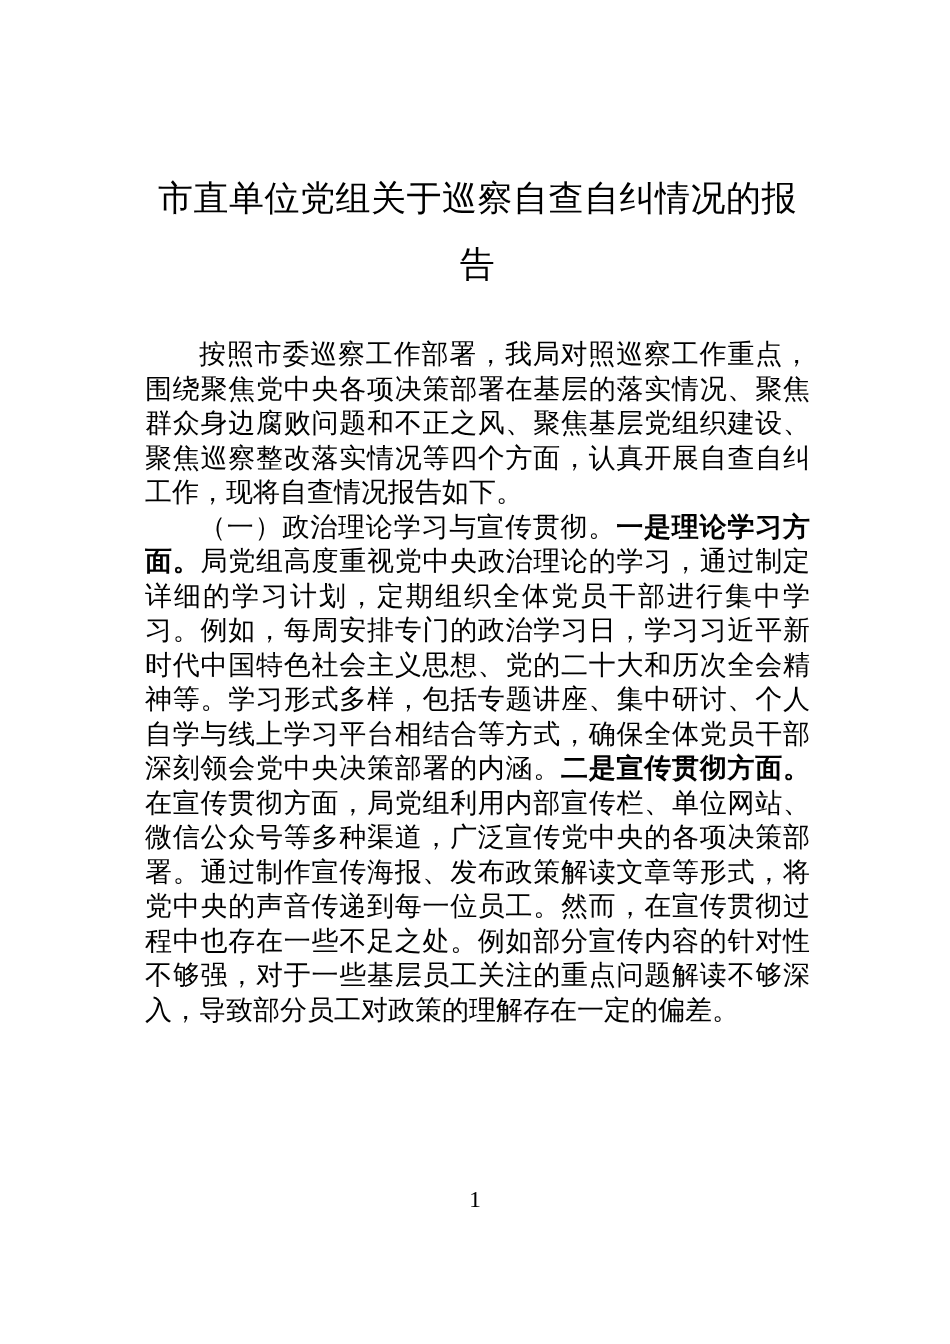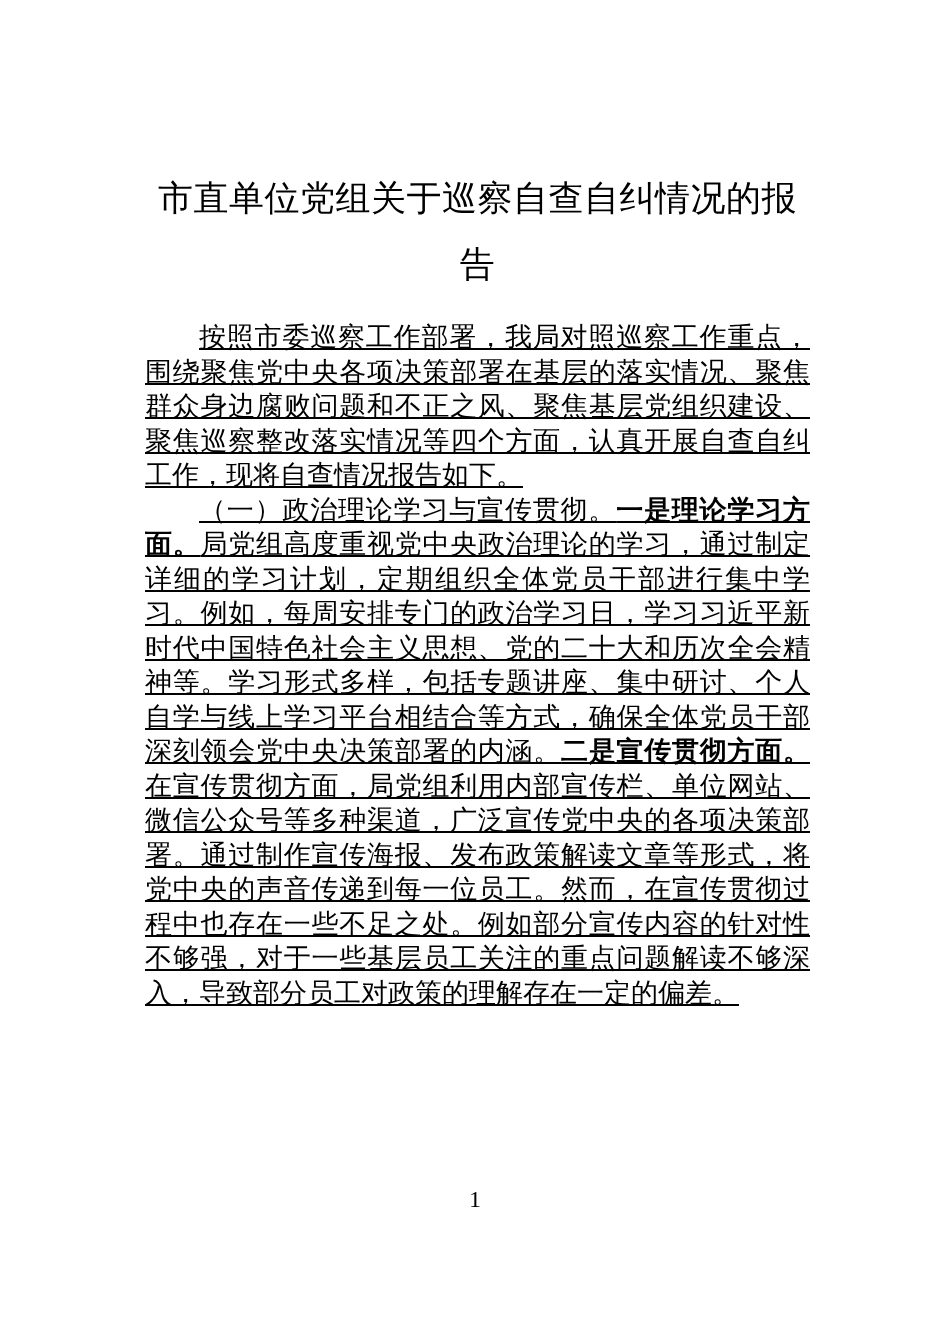--- a/index.html
+++ b/index.html
@@ -21,22 +21,21 @@
   .title {
     margin: 0 auto;
     max-width: 645px;
     font-size: 35px;
     font-weight: 500;
     line-height: 66px;
     text-align: center;
     letter-spacing: 0.5px;
   }
   .doc-body {
-    margin-top: 23px;
-    text-decoration: underline;
+    margin-top: 40px;
   }
   .para {
     margin: 0;
     font-size: 27px;
     line-height: 34.5px;
     text-align: justify;
     text-indent: 2em;
   }
   .run { font-weight: normal; }
   .run.bold { font-weight: bold; }

